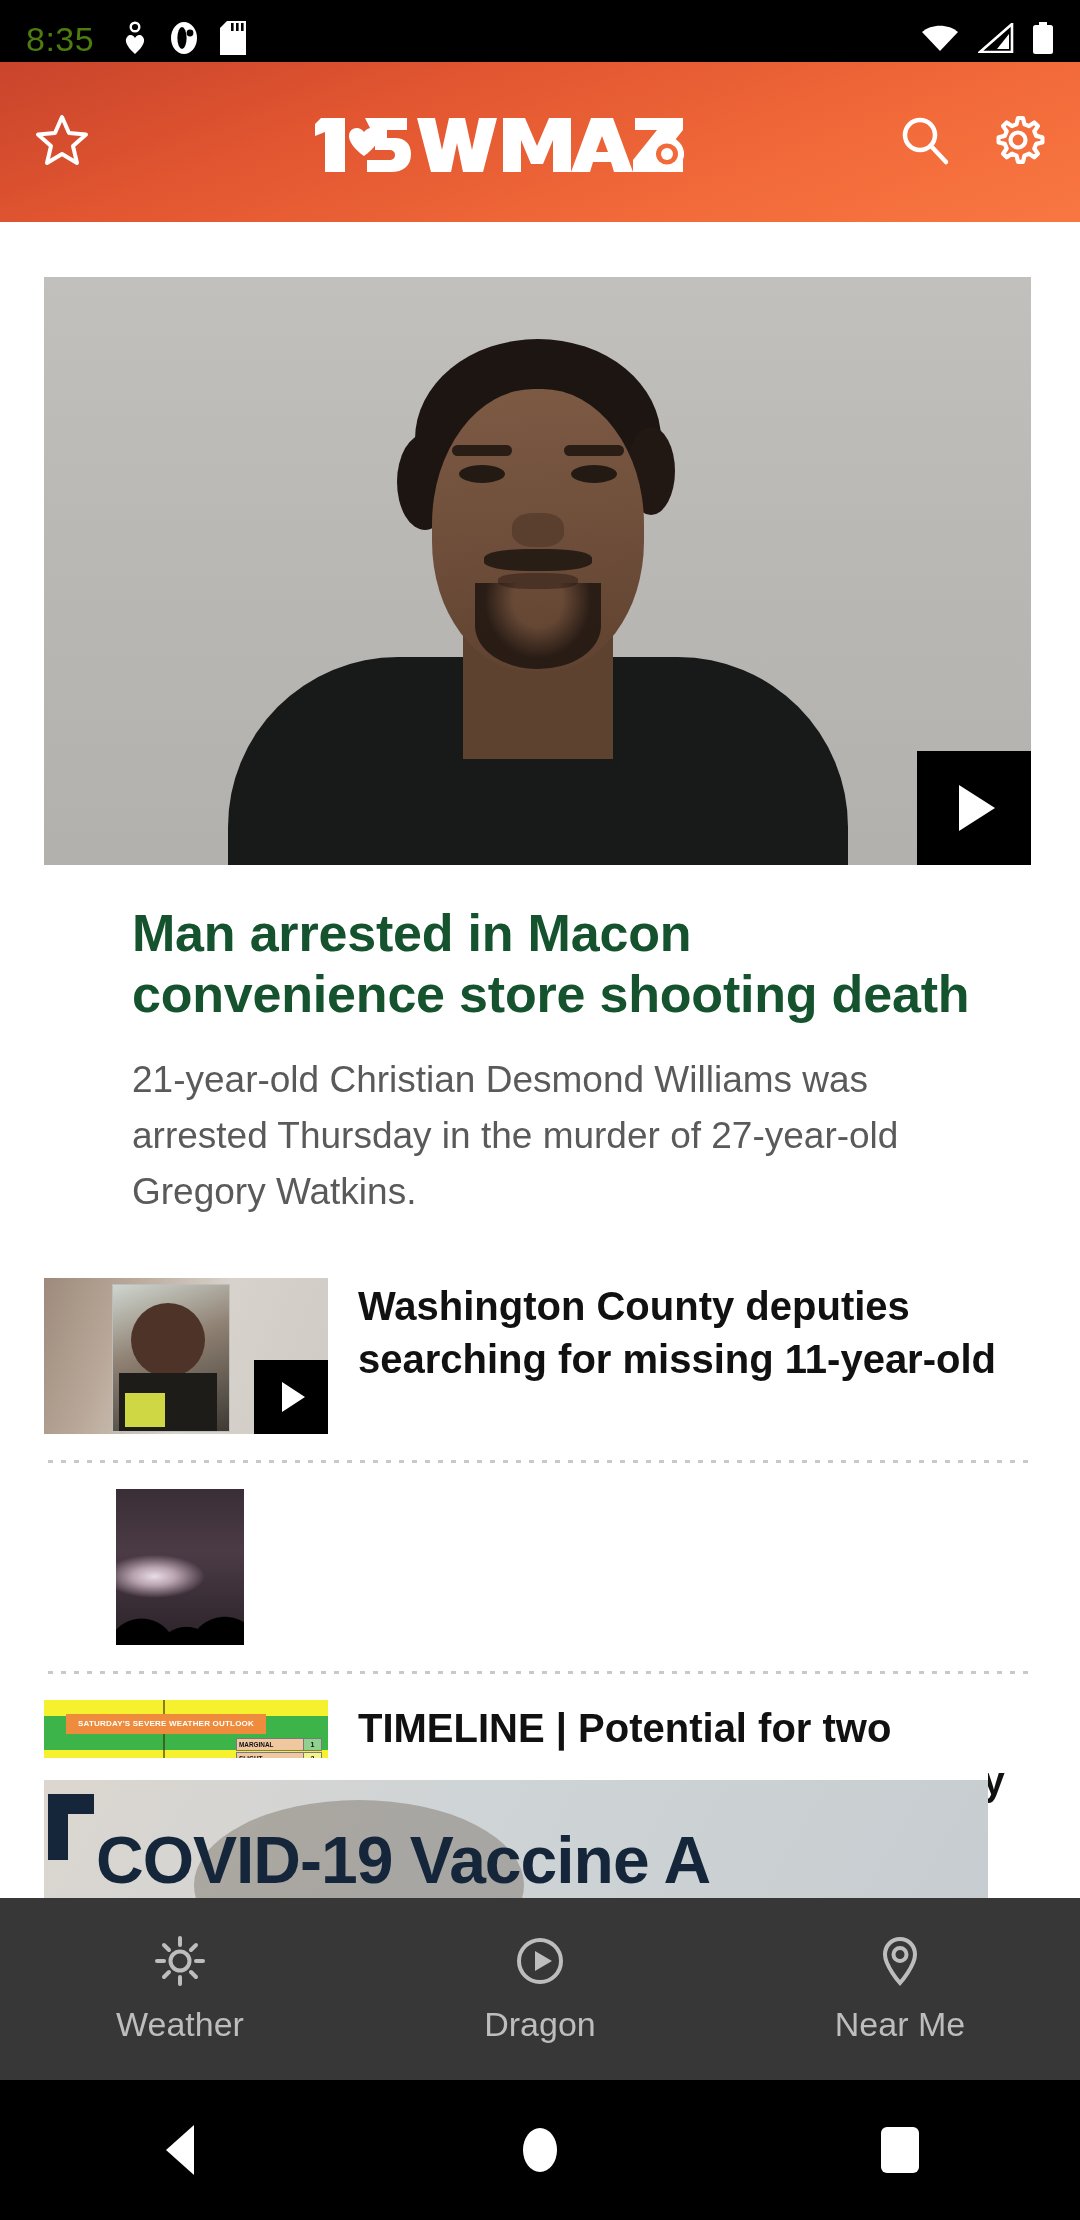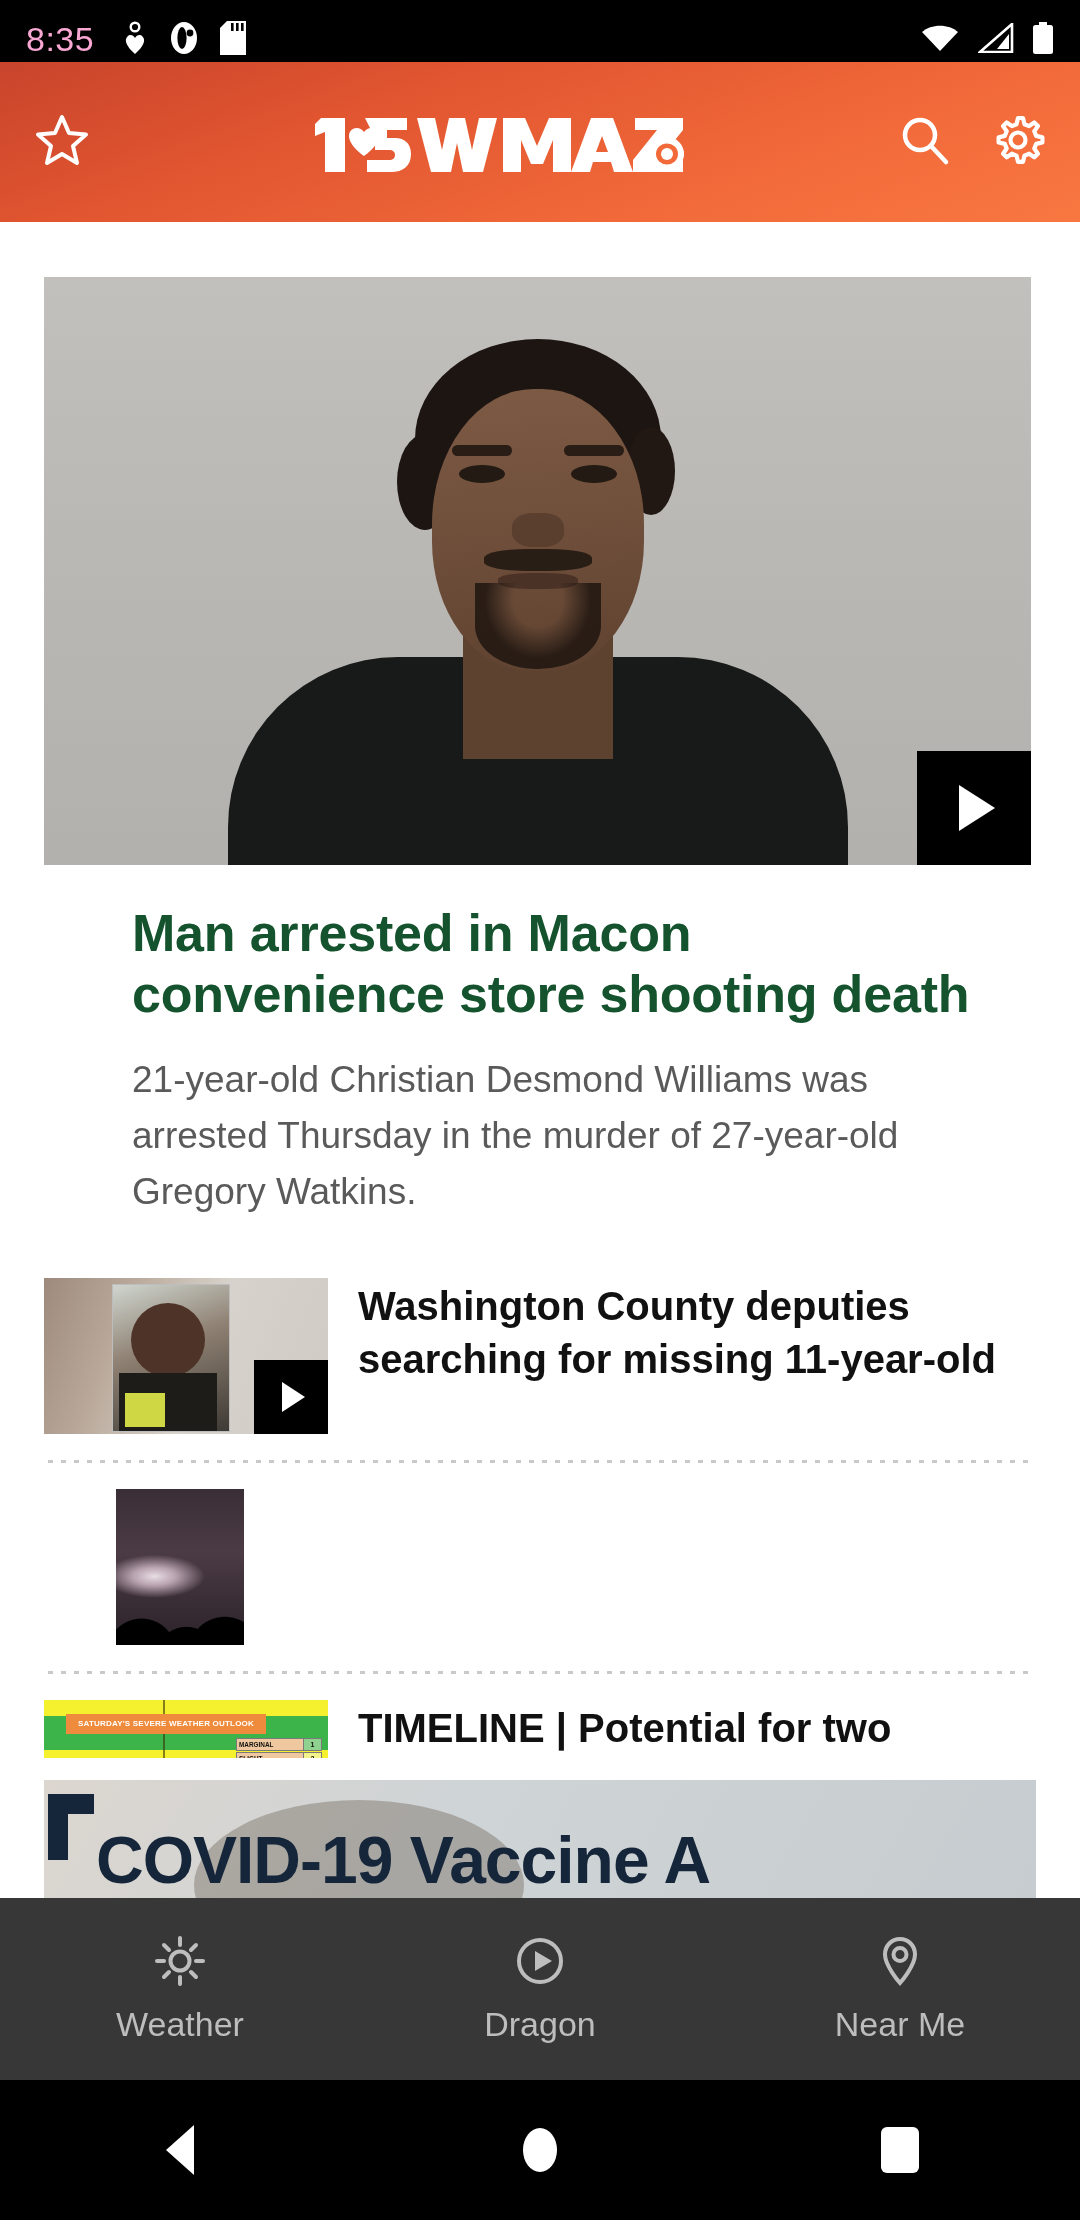--- a/index.html
+++ b/index.html
@@ -7,21 +7,21 @@
     width:1080px; height:2220px;
     background:#000;
     font-family:"Liberation Sans", sans-serif;
     overflow:hidden;
   }
   #screen { position:relative; width:1080px; height:2220px; background:#fff; overflow:hidden; }
 
   
   .statusbar{
     position:absolute; top:0; left:0; width:1080px; height:79px;
-    background:#000; color:#f9a8d4; display:flex; align-items:center;
+    background:#000; color:#4d7c0f; display:flex; align-items:center;
     padding:0 26px;
   }
   .sb-clock{ font-size:34px; letter-spacing:.5px; font-family:"Liberation Sans",sans-serif; }
   .sb-left-icons{ display:flex; align-items:center; gap:22px; margin-left:28px; }
   .sb-spacer{ flex:1; }
   .sb-right-icons{ display:flex; align-items:center; gap:18px; }
 
   
   .appbar{
     position:absolute; top:62px; left:0; width:1080px; height:160px;
@@ -213,21 +213,21 @@
       repeating-linear-gradient(62deg, rgba(80,70,10,.55) 0 1px, rgba(0,0,0,0) 1px 17px),
       repeating-linear-gradient(-48deg, rgba(80,70,10,.55) 0 1px, rgba(0,0,0,0) 1px 15px);
     border-radius:46% 38% 44% 40%;
   }
   .th-weather .road{
     position:absolute; left:42%; top:0; width:1.5px; height:100%; background:rgba(60,50,10,.6);
   }
 
   
   .covid-strip{
-    position:absolute; left:0; bottom:0; width:1080px; height:140px;
+    position:absolute; left:0; bottom:0; width:988px; height:140px;
     background:#fff; overflow:hidden;
   }
   .covid-strip .band{
     position:absolute; left:44px; top:22px; width:992px; height:120px;
     background:linear-gradient(120deg,#dcd6cf 0%, #cfd4d6 40%, #c7ccd0 100%);
   }
   .covid-strip .blob{
     position:absolute; left:150px; top:20px; width:330px; height:170px;
     border-radius:50%; background:rgba(120,110,100,.45);
   }

